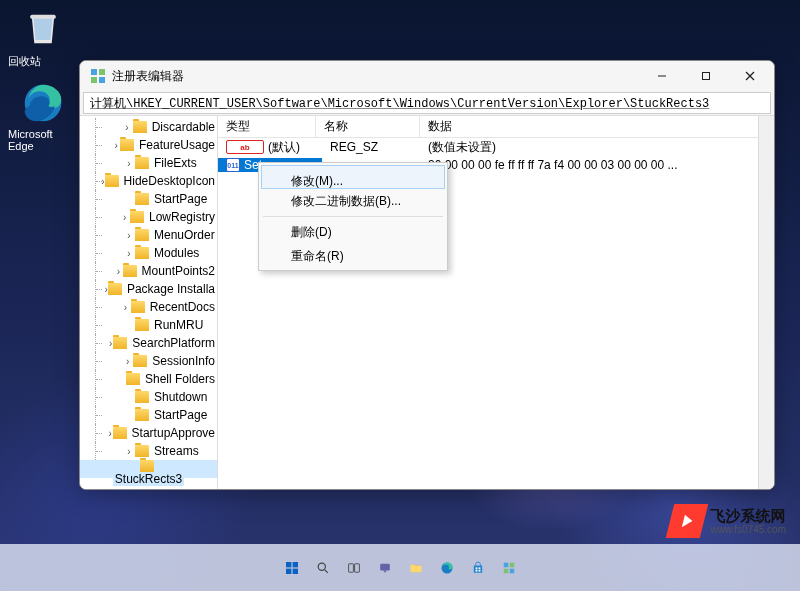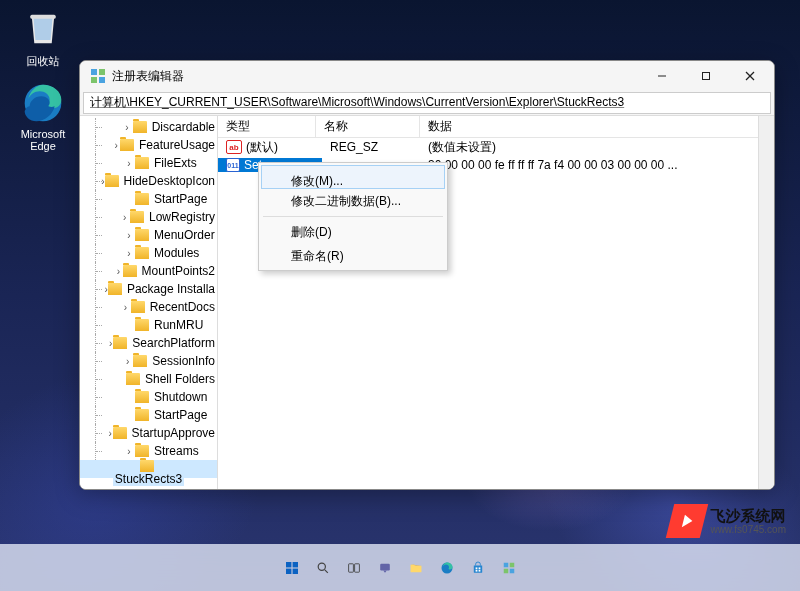--- a/index.html
+++ b/index.html
@@ -14,21 +14,21 @@
     
     .bg-shape { position: absolute; opacity: 0.6; }
     .bg-swirl1 { left: -100px; top: 350px; width: 400px; height: 300px; background: radial-gradient(ellipse, rgba(60,80,200,0.5), transparent 60%); border-radius: 50%; transform: rotate(-25deg);}
     .bg-swirl2 { right: -50px; top: 380px; width: 350px; height: 250px; background: radial-gradient(ellipse, rgba(100,120,255,0.5), transparent 60%); border-radius: 50%; transform: rotate(35deg);}
     .bg-swirl3 { right: 150px; top: 420px; width: 200px; height: 120px; background: radial-gradient(ellipse, rgba(180,150,255,0.4), transparent 60%); border-radius: 50%;}
     
     
     .desktop-icon {
       position: absolute;
       width: 70px;
-      text-align: center;
+      text-align: left;
       color: white;
       font-size: 11px;
       cursor: pointer;
     }
     .desktop-icon .icon-box {
       width: 42px; height: 42px;
       margin: 0 auto 4px;
       display: flex; align-items: center; justify-content: center;
     }
     .recycle-bin .icon-box svg { width: 38px; height: 38px; }
@@ -76,21 +76,22 @@
     }
     .menubar span { font-size: 12px; cursor: default; }
     .address-bar {
       height: 22px;
       background: white;
       border: 1px solid #ccc;
       margin: 1px 3px;
       padding: 2px 6px;
       font-size: 12px;
       display: flex;
-      align-items: flex-end;
+      align-items: center;
+      font-family: Liberation Mono, monospace;
     }
     .address-bar span { text-decoration: underline; text-decoration-style: solid; text-decoration-color: #888;}
     .content {
       flex: 1;
       display: flex;
       background: white;
       border-top: 1px solid #ddd;
     }
     .tree-panel {
       width: 138px;
@@ -177,21 +178,21 @@
       align-items: center;
     }
     .list-cell {
       padding: 0 8px;
       font-size: 12px;
       display: flex;
       align-items: center;
       gap: 4px;
     }
     .val-icon-str {
-      width: 16px; height: 14px;
+      width: 38px; height: 14px;
       background: #fff; border: 1px solid #d22; border-radius: 2px;
       display: flex; align-items: center; justify-content: center;
       font-size: 8px; color: #d22; font-weight: bold;
     }
     .val-icon-bin {
       width: 14px; height: 14px;
       background: #fff; border: 1px solid #2962d2; border-radius: 2px;
       display: flex; align-items: center; justify-content: center;
       font-size: 7px; color: #2962d2; font-weight: bold;
     }

